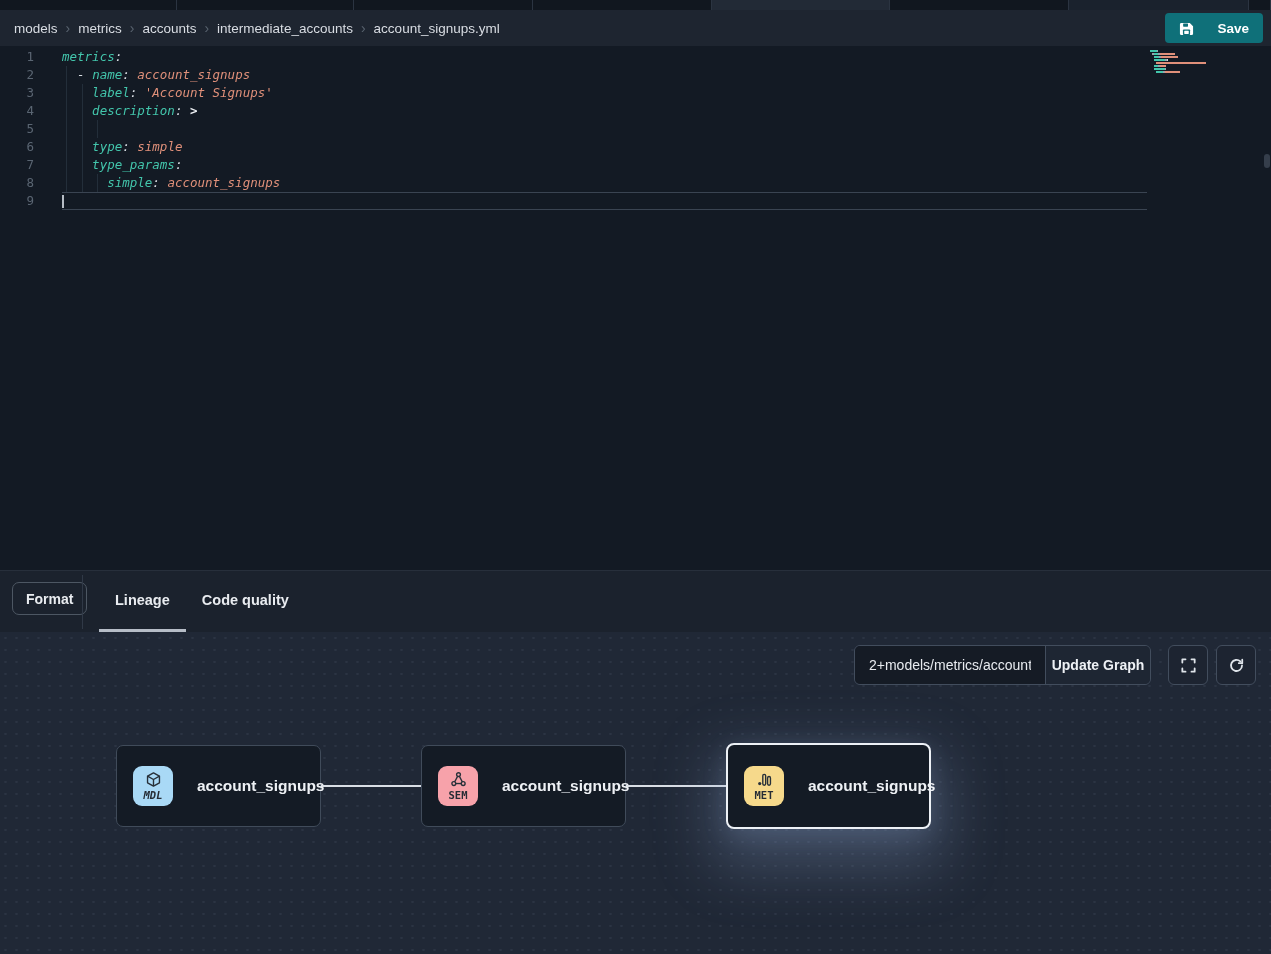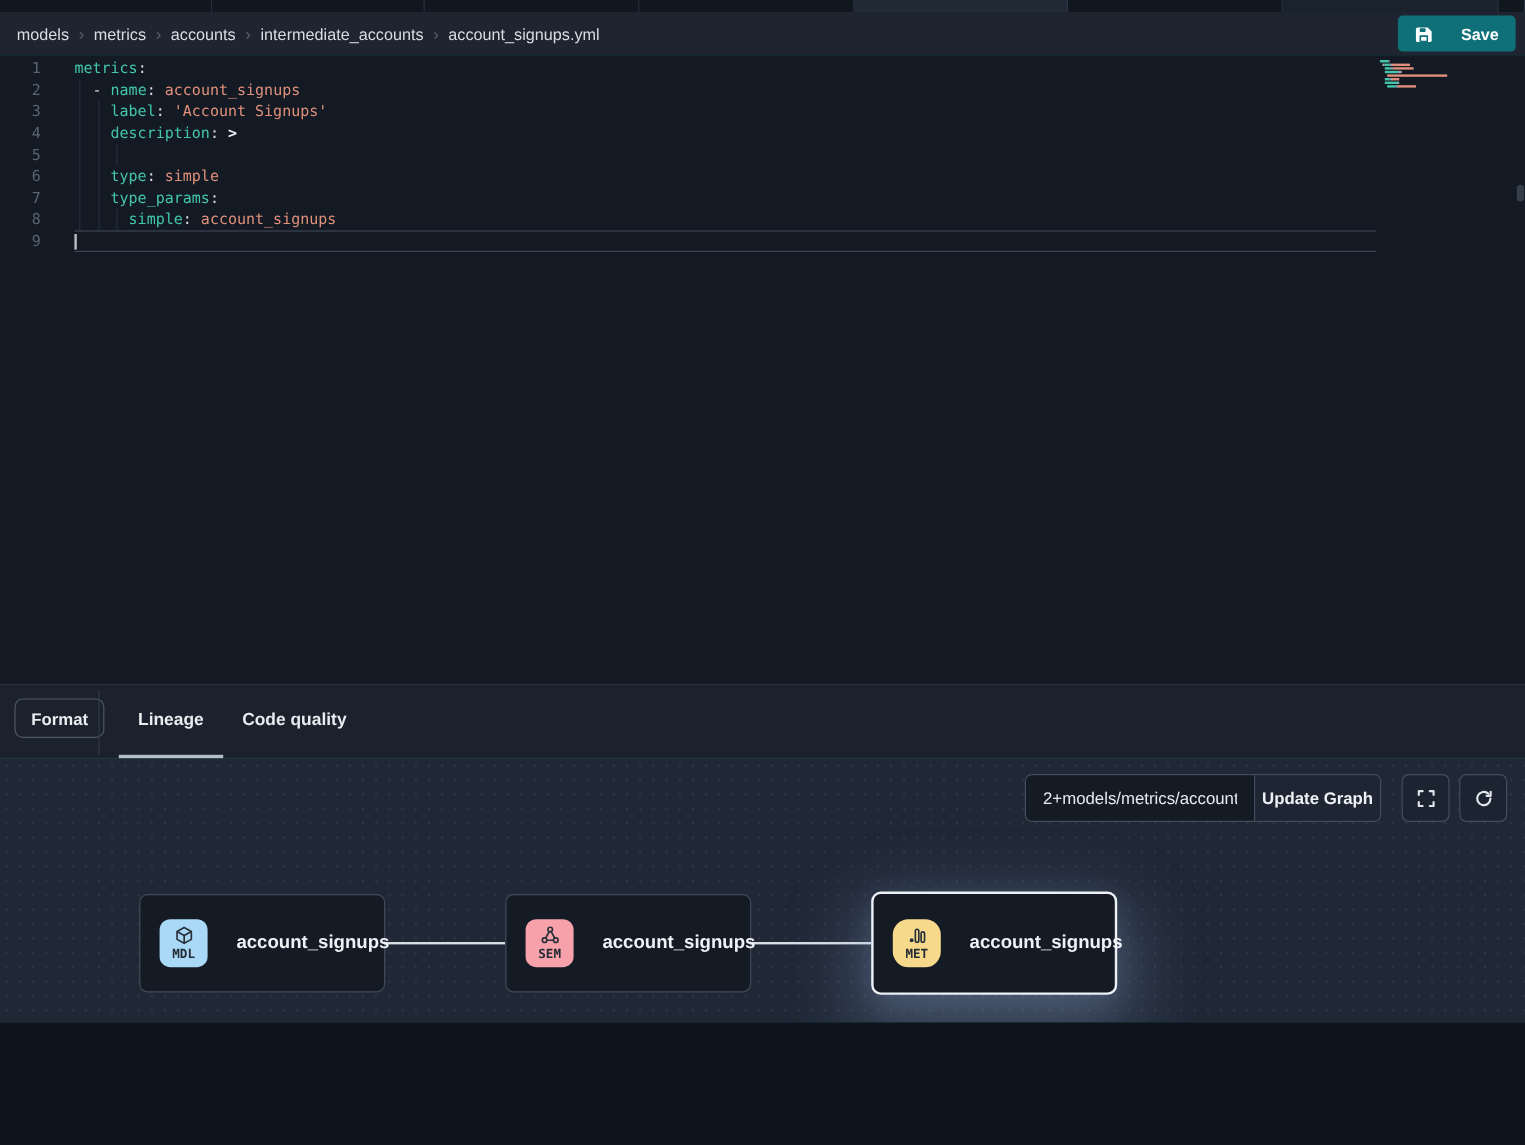--- a/index.html
+++ b/index.html
@@ -1,18 +1,18 @@
 <!DOCTYPE html>
 <html><head>
 <meta charset="utf-8">
 <style>
   * { margin:0; padding:0; box-sizing:border-box; }
   html,body { background:#0e141c; }
   body { font-family:"Liberation Sans", sans-serif; }
-  .screen { position:relative; width:1271px; height:852px; overflow:hidden; background:#0f766e; }
+  .screen { position:relative; width:1271px; height:954px; overflow:hidden; background:#22c55e; }
 
   
   .top-strip { position:absolute; top:0; left:0; width:1271px; height:10px; background:#0e141c; display:flex; }
   .top-strip .seg { height:10px; background:#11171f; border-right:1px solid #2b3441; }
   .top-strip .seg.active { background:#222a36; }
   .top-strip .seg.soft { background:#1a222d; }
 
   
   .crumb-bar { position:absolute; top:10px; left:0; width:1271px; height:36px; background:#1e2530;
                display:flex; align-items:center; justify-content:space-between; padding:0 8px 0 14px; }
@@ -22,21 +22,21 @@
   .save-btn { display:flex; align-items:center; gap:23px; height:30px; padding:0 14px; background:#0f7079;
               border:none; border-radius:4px; color:#fff; font-size:13.5px; font-weight:600;
               font-family:"Liberation Sans",sans-serif; cursor:pointer; }
 
   
   .editor { position:absolute; top:46px; left:0; width:1271px; height:524px; background:#131a24;
             font-family:"DejaVu Sans Mono", monospace; font-size:12.5px; }
   .code-lines { position:absolute; top:2px; left:0; right:0; }
   .code-line { display:flex; height:18px; line-height:18px; white-space:pre; }
   .code-line .num { width:36px; text-align:right; padding-right:2px; color:#5a6572; flex:none; }
-  .code-line .txt { padding-left:26px; color:#d8dde3; }
+  .code-line .txt { padding-left:26px; color:#d8dde3;font-style:italic; }
   .tok-key { color:#43c6ac; }
   .tok-value { color:#e0907a; }
   .tok-punc { color:#d8dde3; }
   .tok-op { color:#eef1f5; font-weight:bold; }
   .indent-guide { position:absolute; width:1px; background:#232e3a; }
   .current-line { position:absolute; left:62px; top:146px; width:1085px; height:18px;
                   border-top:1px solid #3a4452; border-bottom:1px solid #3a4452; }
   .cursor { position:absolute; left:0; top:2px; width:1.5px; height:13px; background:#b7bdc6; }
   .minimap { position:absolute; top:4px; left:1150px; width:66px; }
   .mm-line { height:2px; margin-bottom:1px; display:flex; }
@@ -219,21 +219,21 @@
             <path d="M13.2 8A5.2 5.2 0 1 1 11.6 4.2"></path>
               <path d="M13.4 2.6v3.2h-3.2"></path>
           </svg>
         </button>
       </div>
 
       <div class="edge" style="left:320px; top:153px; width:101px;"></div>
       <div class="edge" style="left:626px; top:153px; width:100px;"></div>
       <div id="nodes">
           <div class="node" style="left: 116px; top: 113px;">
-            <div class="badge" style="background: rgb(169, 217, 246);">
+            <div class="badge" style="background: rgb(169, 217, 246); font-style: italic;">
               <span style="line-height: 0;"><svg width="17" height="17" viewBox="0 0 16 16" fill="none" stroke="#273039" stroke-width="1.3" stroke-linejoin="round">
                   <path d="M8 1.8 13.6 4.9v6.2L8 14.2 2.4 11.1V4.9z"></path>
                   <path d="M2.4 4.9 8 8l5.6-3.1"></path>
                   <path d="M8 8v6.2"></path>
                 </svg></span>
               <span class="badge-label">MDL</span>
             </div>
             <span class="node-label">account_signups</span>
           </div>
           <div class="node" style="left: 421px; top: 113px;">
@@ -246,21 +246,21 @@
                     <circle cx="8" cy="3.4" r="1.8" fill="#f7a2aa"></circle>
                     <circle cx="3.6" cy="11.8" r="1.8" fill="#f7a2aa"></circle>
                     <circle cx="12.4" cy="11.8" r="1.8" fill="#f7a2aa"></circle>
                   </g>
                 </svg></span>
               <span class="badge-label">SEM</span>
             </div>
             <span class="node-label">account_signups</span>
           </div>
           <div class="node selected" style="left: 726px; top: 111px;">
-            <div class="badge" style="background: rgb(246, 217, 139); border-radius: 13px;">
+            <div class="badge" style="background: rgb(246, 217, 139);">
               <span style="line-height: 0;"><svg width="17" height="17" viewBox="0 0 16 16" fill="none" stroke="#273039" stroke-width="1.3">
                   <circle cx="3.5" cy="11.8" r="1.5" fill="#273039" stroke="none"></circle>
                   <rect x="6.4" y="3.2" width="2.7" height="10.2" rx="1.35"></rect>
                   <rect x="10.9" y="5.2" width="2.7" height="8.2" rx="1.35"></rect>
                 </svg></span>
               <span class="badge-label">MET</span>
             </div>
             <span class="node-label">account_signups</span>
           </div>
         </div>

